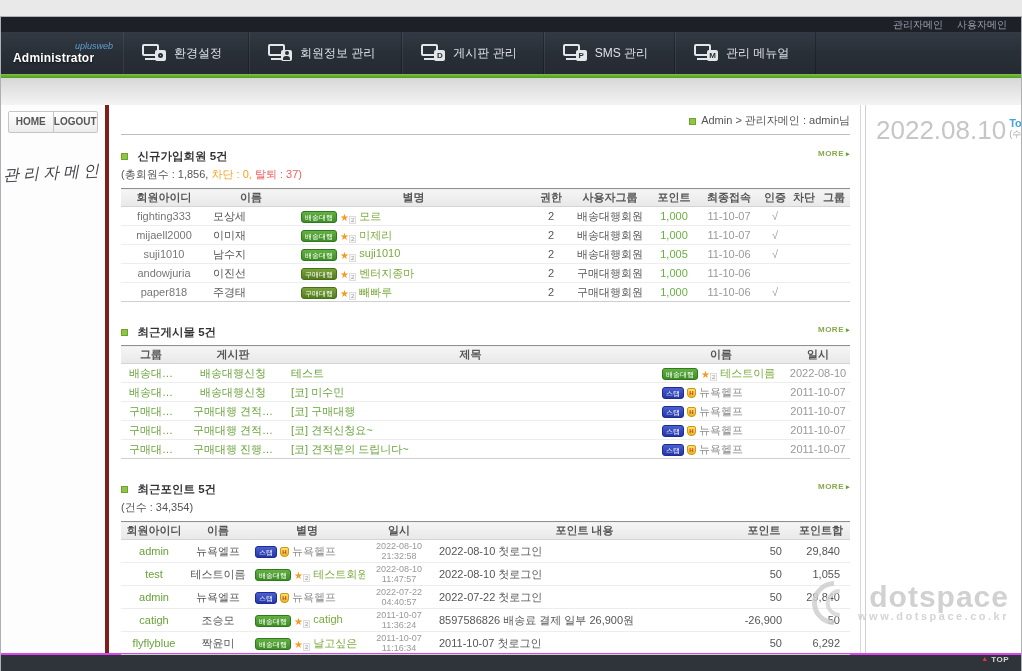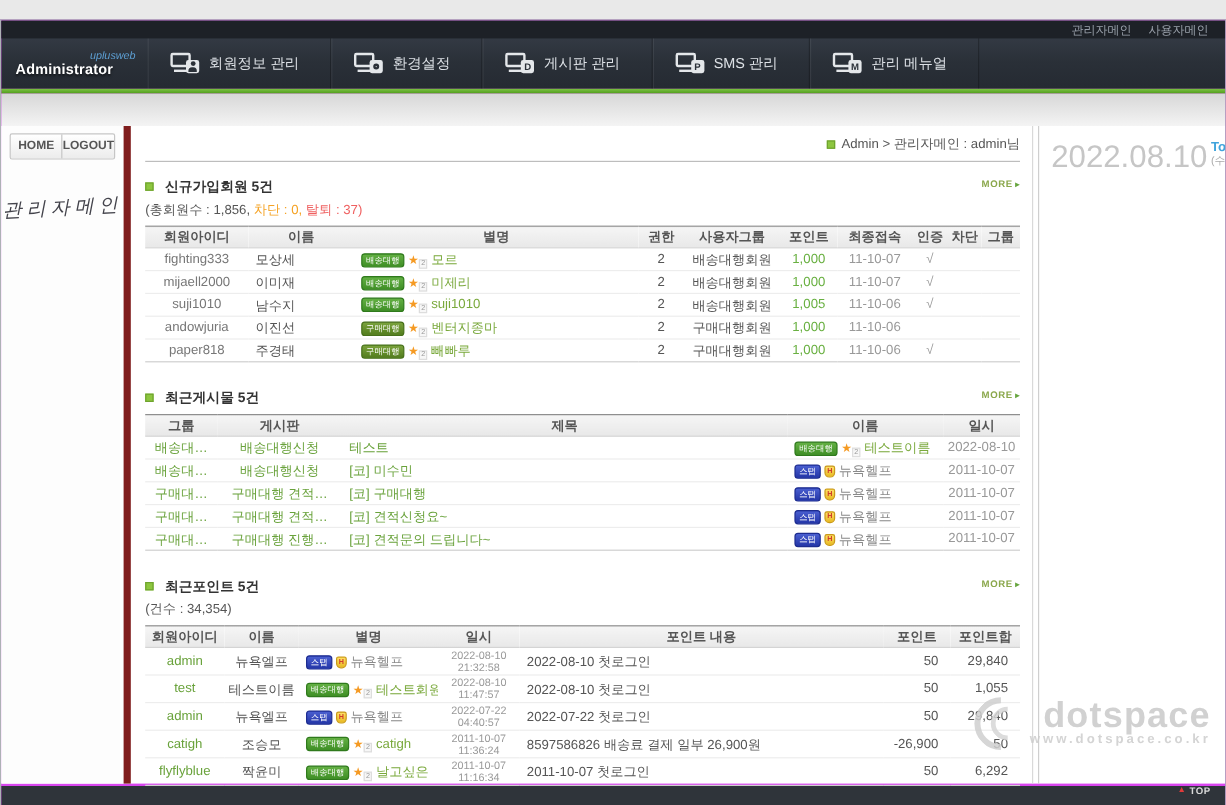--- a/index.html
+++ b/index.html
@@ -36,21 +36,21 @@
   .p-head { width:4px; height:4px; border-radius:50%; top:1px; left:3.5px; }
   .p-body { width:7px; height:4px; border-radius:3px 3px 0 0; top:6px; left:2px; }
 
   .green-line { position:absolute; top:57px; left:0; right:0; height:4px;
                 background:linear-gradient(180deg,#7cc243,#4f9c1c); }
   .gray-band { position:absolute; top:61px; left:0; right:0; height:27px;
                background:linear-gradient(180deg,#d7d7d7,#f4f4f4); }
 
   
   .body-area { position:absolute; top:88px; left:0; right:0; bottom:31px; display:flex; background:#fff; }
-  .sidebar { width:108px; border-right:6px solid #7f1d1d; background:#fdfdfd; }
+  .sidebar { width:108px; border-right:4px solid #7f1d1d; background:#fdfdfd; }
   .side-btns { display:flex; margin:6px 7px; border:1px solid #c6c6c6; border-radius:2px;
                background:linear-gradient(180deg,#ffffff,#ececec); height:22px; }
   .side-btn { flex:1; font-size:10px; font-weight:bold; color:#555; text-align:center;
               line-height:20px; cursor:pointer; }
   .side-btn + .side-btn { border-left:1px solid #c6c6c6; }
   .calligraphy { margin-top:30px; text-align:center; font-family:"DejaVu Serif", serif;
                  font-style:italic; font-size:16px; color:#43434b; letter-spacing:4px;
                  transform:rotate(-3deg); }
 
   .content { flex:1; padding:8px 10px 0 12px; border-right:1px solid #d9d9d9; }
@@ -143,36 +143,36 @@
     <div class="header-main">
       <div class="logo">
         <span class="logo-top">uplusweb</span>
         <span class="logo-main">Administrator</span>
       </div>
       <nav id="mainnav">
           <div class="nav-item">
             <span class="monitor-icon">
               <span class="mon-screen"></span>
               <span class="mon-stand"></span>
+              <span class="mon-badge"><span class="gear-dot"></span></span>
+            </span>
+            <span class="nav-label">환경설정</span>
+          </div>
+          <div class="nav-item">
+            <span class="monitor-icon">
+              <span class="mon-screen"></span>
+              <span class="mon-stand"></span>
               <span class="mon-badge">
                 <span class="person-glyph">
                   <i class="p-head"></i>
                   <i class="p-body"></i>
                 </span>
               </span>
             </span>
             <span class="nav-label">회원정보 관리</span>
-          </div>
-          <div class="nav-item">
-            <span class="monitor-icon">
-              <span class="mon-screen"></span>
-              <span class="mon-stand"></span>
-              <span class="mon-badge"><span class="gear-dot"></span></span>
-            </span>
-            <span class="nav-label">환경설정</span>
           </div>
           <div class="nav-item">
             <span class="monitor-icon">
               <span class="mon-screen"></span>
               <span class="mon-stand"></span>
               <span class="mon-badge">D</span>
             </span>
             <span class="nav-label">게시판 관리</span>
           </div>
           <div class="nav-item">

